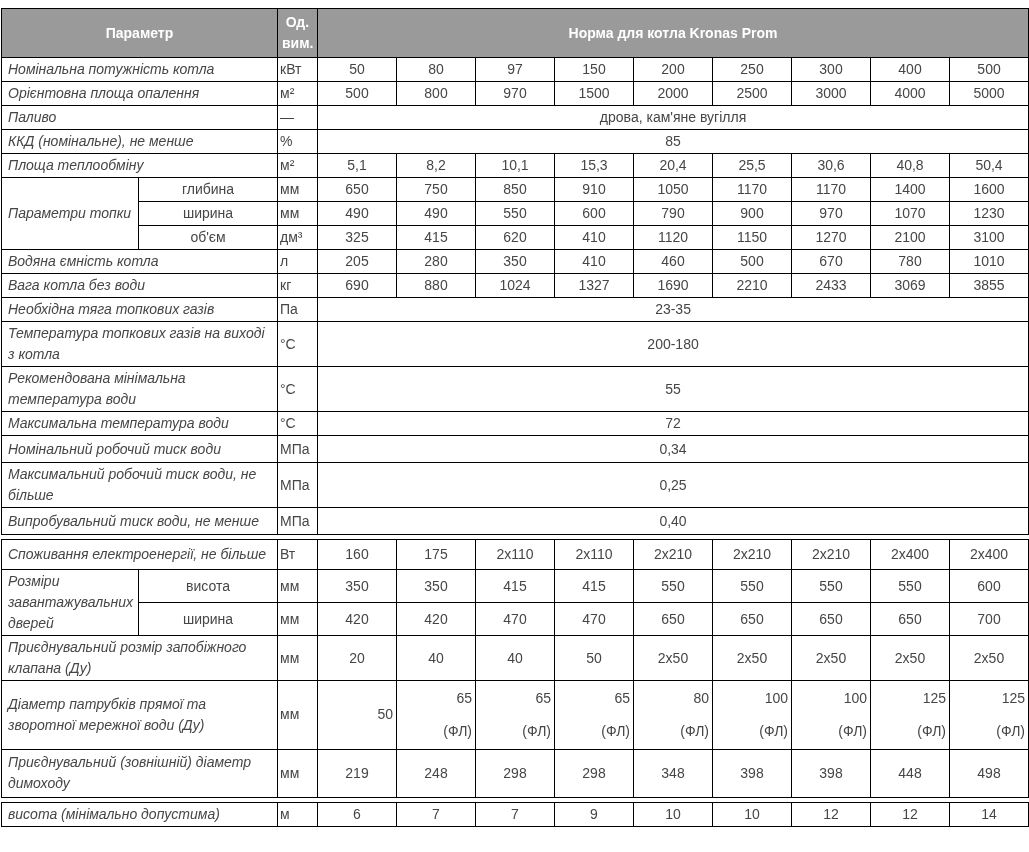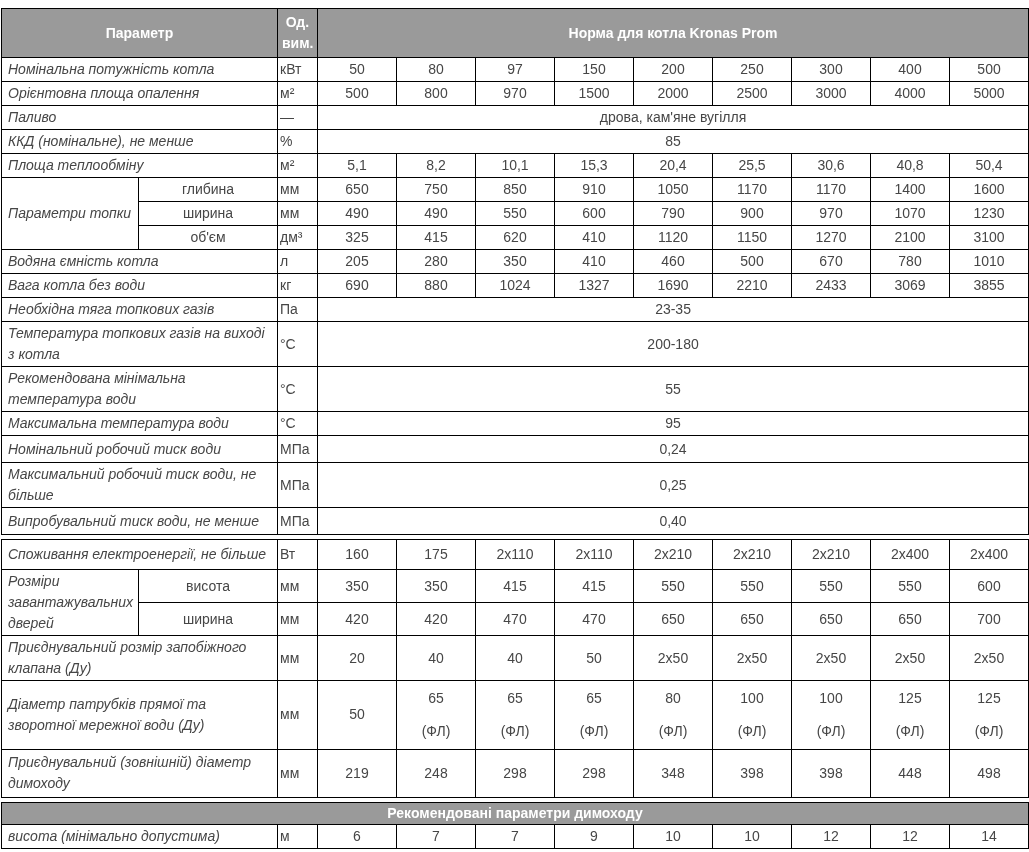--- a/index.html
+++ b/index.html
@@ -15,21 +15,21 @@
   td.lbl{text-align:left;padding:1px 6px;font-style:italic;}
   td.sub{text-align:center;padding:1px 12px;}
   td.unit{text-align:left;padding:1px 2px;}
   td.v{text-align:center;padding:1px 3px;white-space:pre-line;}
   td.sec{background:var(--header_bg,#9a9a9a);color:var(--header_text,#fff);font-weight:bold;text-align:center;padding:0 4px;height:20px;}
   tr.h27{height:27px;}
   tr.h30{height:30px;margin-left:15px;}
   tr.h43{height:43px;}
   tr.h48{height:48px;}
   tr.pipes{height:65px;}
-  tr.pipes td.v{line-height:2.35;}
+  tr.pipes td.v{line-height:2.35;text-align:right;}
   tr.pipes td.lbl, tr.pipes td.unit{line-height:1.5;}
 </style>
 </head>
 <body>
 
 <div class="wrap">
 
   <table>
     <colgroup>
       <col style="width:137px">
@@ -179,26 +179,26 @@
         <td class="v" colspan="9">200-180</td>
       </tr>
       <tr class="h43">
         <td class="lbl" colspan="2">Рекомендована мінімальна температура води</td>
         <td class="unit">°С</td>
         <td class="v" colspan="9">55</td>
       </tr>
       <tr>
         <td class="lbl" colspan="2">Максимальна температура води</td>
         <td class="unit">°С</td>
-        <td class="v" colspan="9">95</td>
+        <td class="v" colspan="9">72</td>
       </tr>
       <tr class="h27">
         <td class="lbl" colspan="2">Номінальний робочий тиск води</td>
         <td class="unit">МПа</td>
-        <td class="v" colspan="9">0,24</td>
+        <td class="v" colspan="9">0,34</td>
       </tr>
       <tr class="h43">
         <td class="lbl" colspan="2">Максимальний робочий тиск води, не більше</td>
         <td class="unit">МПа</td>
         <td class="v" colspan="9">0,25</td>
       </tr>
       <tr class="h27">
         <td class="lbl" colspan="2">Випробувальний тиск води, не менше</td>
         <td class="unit">МПа</td>
         <td class="v" colspan="9">0,40</td>
@@ -322,23 +322,20 @@
         <col style="width:79px">
         <col style="width:79px">
         <col style="width:79px">
         <col style="width:79px">
         <col style="width:79px">
         <col style="width:79px">
         <col style="width:79px">
     </colgroup>
     <tbody>
       <tr>
-        <td class="sec" colspan="12">Рекомендовані параметри димоходу</td>
-      </tr>
-      <tr>
         <td class="lbl" colspan="2">висота (мінімально допустима)</td>
         <td class="unit">м</td>
       <td class="v">6</td>
           <td class="v">7</td>
           <td class="v">7</td>
           <td class="v">9</td>
           <td class="v">10</td>
           <td class="v">10</td>
           <td class="v">12</td>
           <td class="v">12</td>

